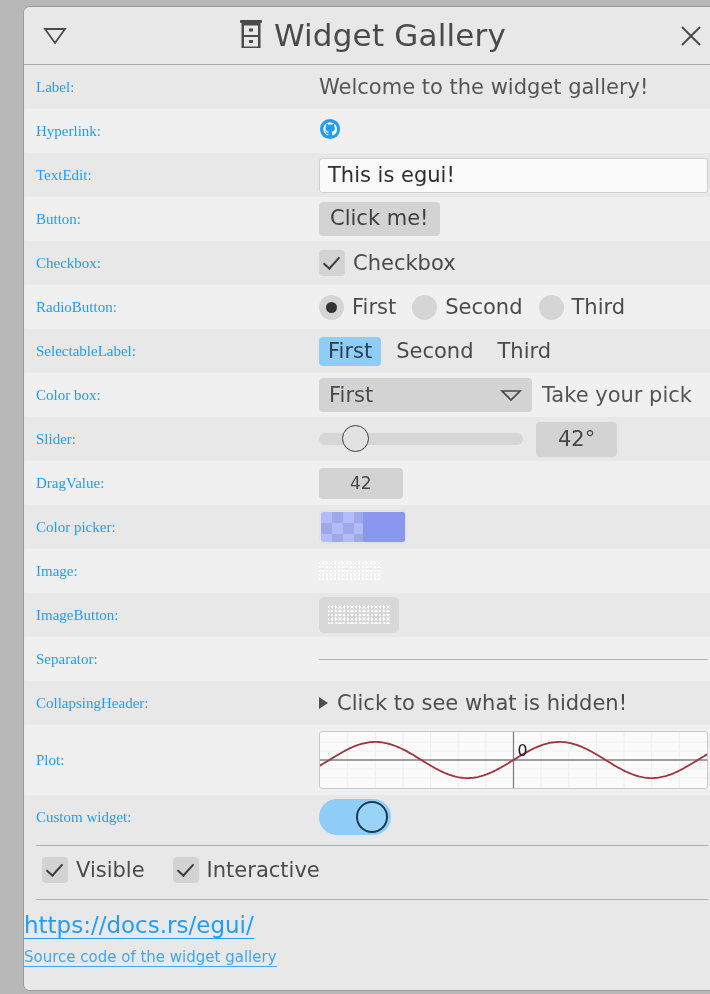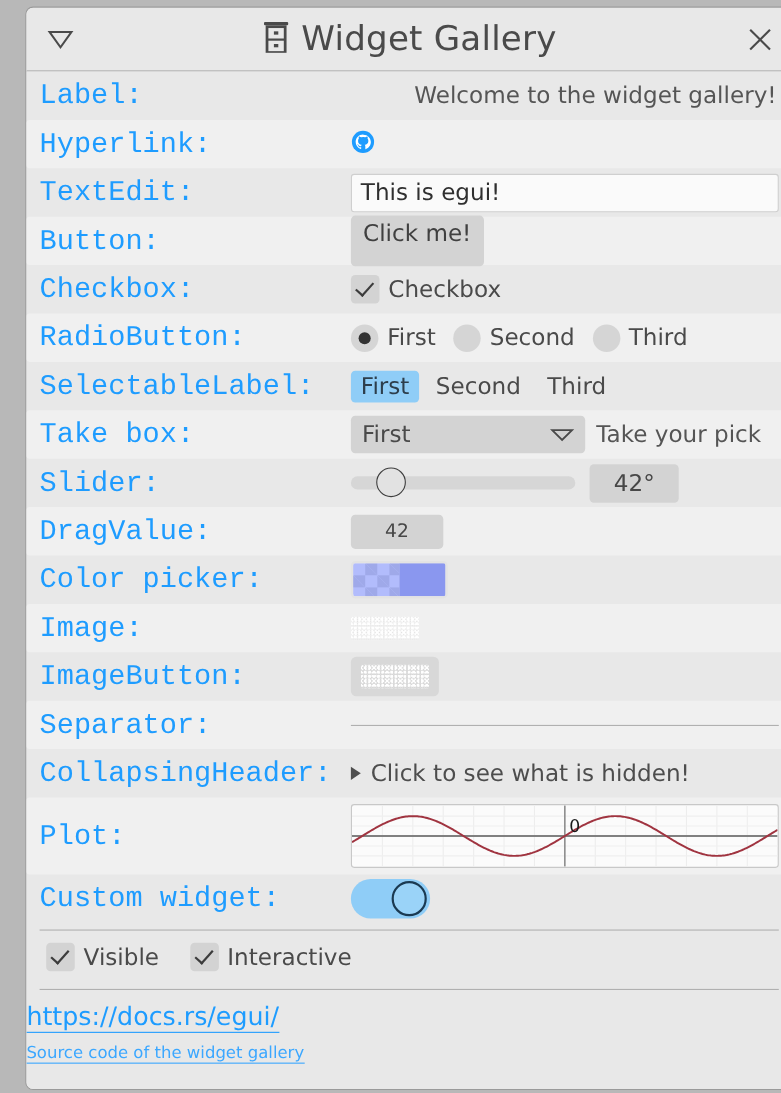--- a/index.html
+++ b/index.html
@@ -94,40 +94,40 @@
     box-sizing: border-box;
     padding-left: 12px;
     padding-right: 12px;
   }
   .row.stripe { background: #f0f0f0; border-radius: 3px; }
 
   .rlabel {
     width: 283px;
     flex: 0 0 283px;
     color: #1e9cff;
-    font-size: 26px;
-    font-family: Liberation Mono, monospace;
+    font-size: 15px;
+    font-family: Liberation Serif, serif;
     white-space: nowrap;
   }
   .rval {
     flex: 1 1 auto;
     display: flex;
     align-items: center;
     font-size: 21px;
     color: #505050;
     min-width: 0;
   }
 
   
   .plain-text {
     color: #555;
     font-size: 21px;
     white-space: nowrap;
   }
-  .right-text { width: 100%; text-align: right; padding-right: 2px;}
+  .right-text { width: 100%; text-align: left; padding-right: 2px;}
 
   
   .link {
     color: #1e9cff;
     font-size: 21px;
     display: inline-flex;
     align-items: center;
     gap: 6px;
     cursor: pointer;
     white-space: nowrap;
@@ -146,21 +146,21 @@
     box-sizing: border-box;
     color: #2f2f2f;
     font-size: 21px;
     cursor: text;
   }
 
   
   .btn {
     background: #d3d3d3;
     border-radius: 4px;
-    padding: 4px 11px 17px 11px;
+    padding: 4px 11px 5px 11px;
     color: #404040;
     font-size: 21px;
     cursor: pointer;
     white-space: nowrap;
     line-height: 1.15;
   }
 
   
   .cb-wrap {
     display: inline-flex;
@@ -522,21 +522,21 @@
       <div class="rval">
         <div class="sel-group">
           <span class="sel-item active">First</span>
           <span class="sel-item">Second</span>
           <span class="sel-item">Third</span>
         </div>
       </div>
     </div>
 
     <div class="row stripe">
-      <div class="rlabel">Take box:</div>
+      <div class="rlabel">Color box:</div>
       <div class="rval">
         <div class="combo">
           <span>First</span>
           <span>
             <svg width="22" height="14" viewBox="0 0 22 14">
               <polygon points="2,3 20,3 11,12" fill="none" stroke="#4a4a4a" stroke-width="1.7"></polygon>
             </svg>
           </span>
         </div>
         <span class="combo-after">Take your pick</span>

